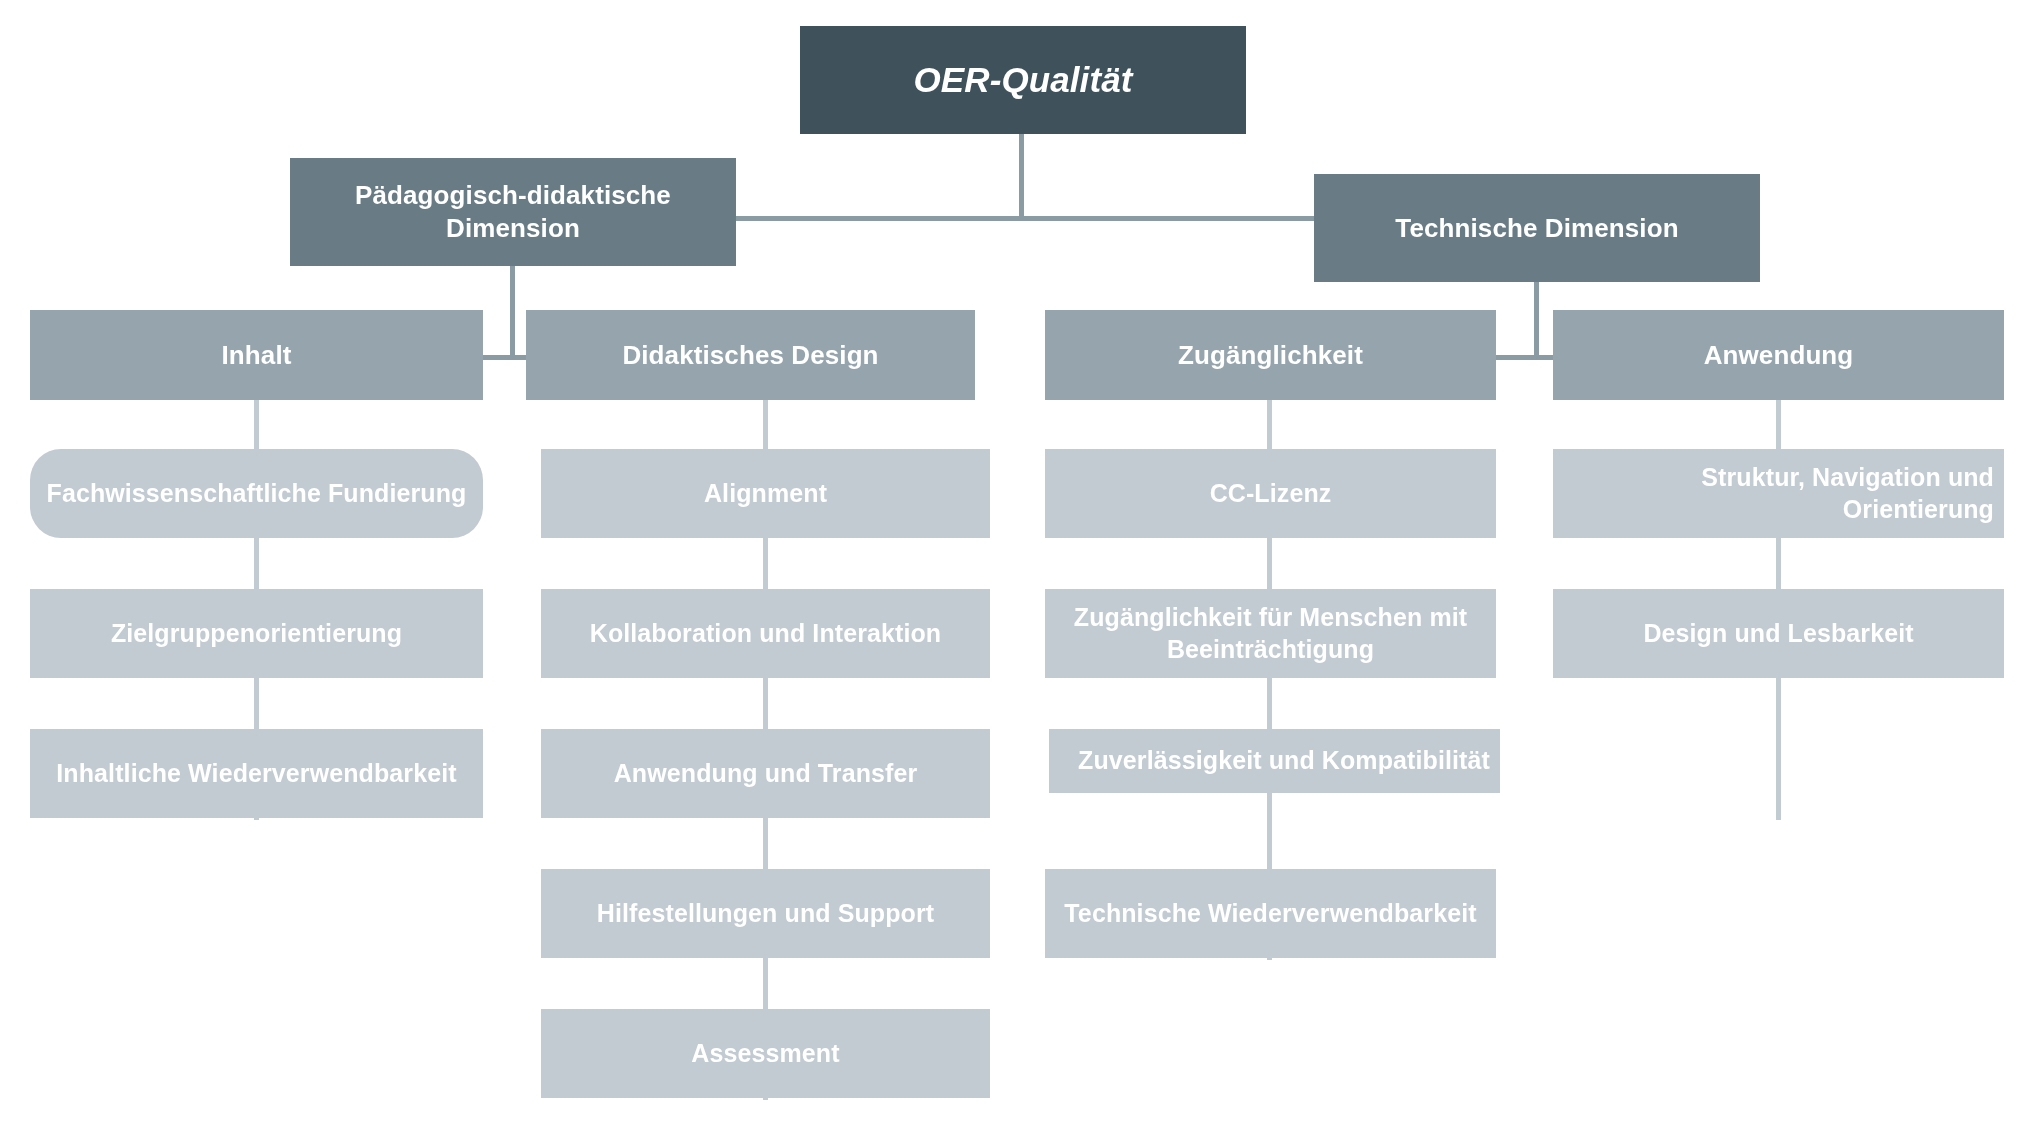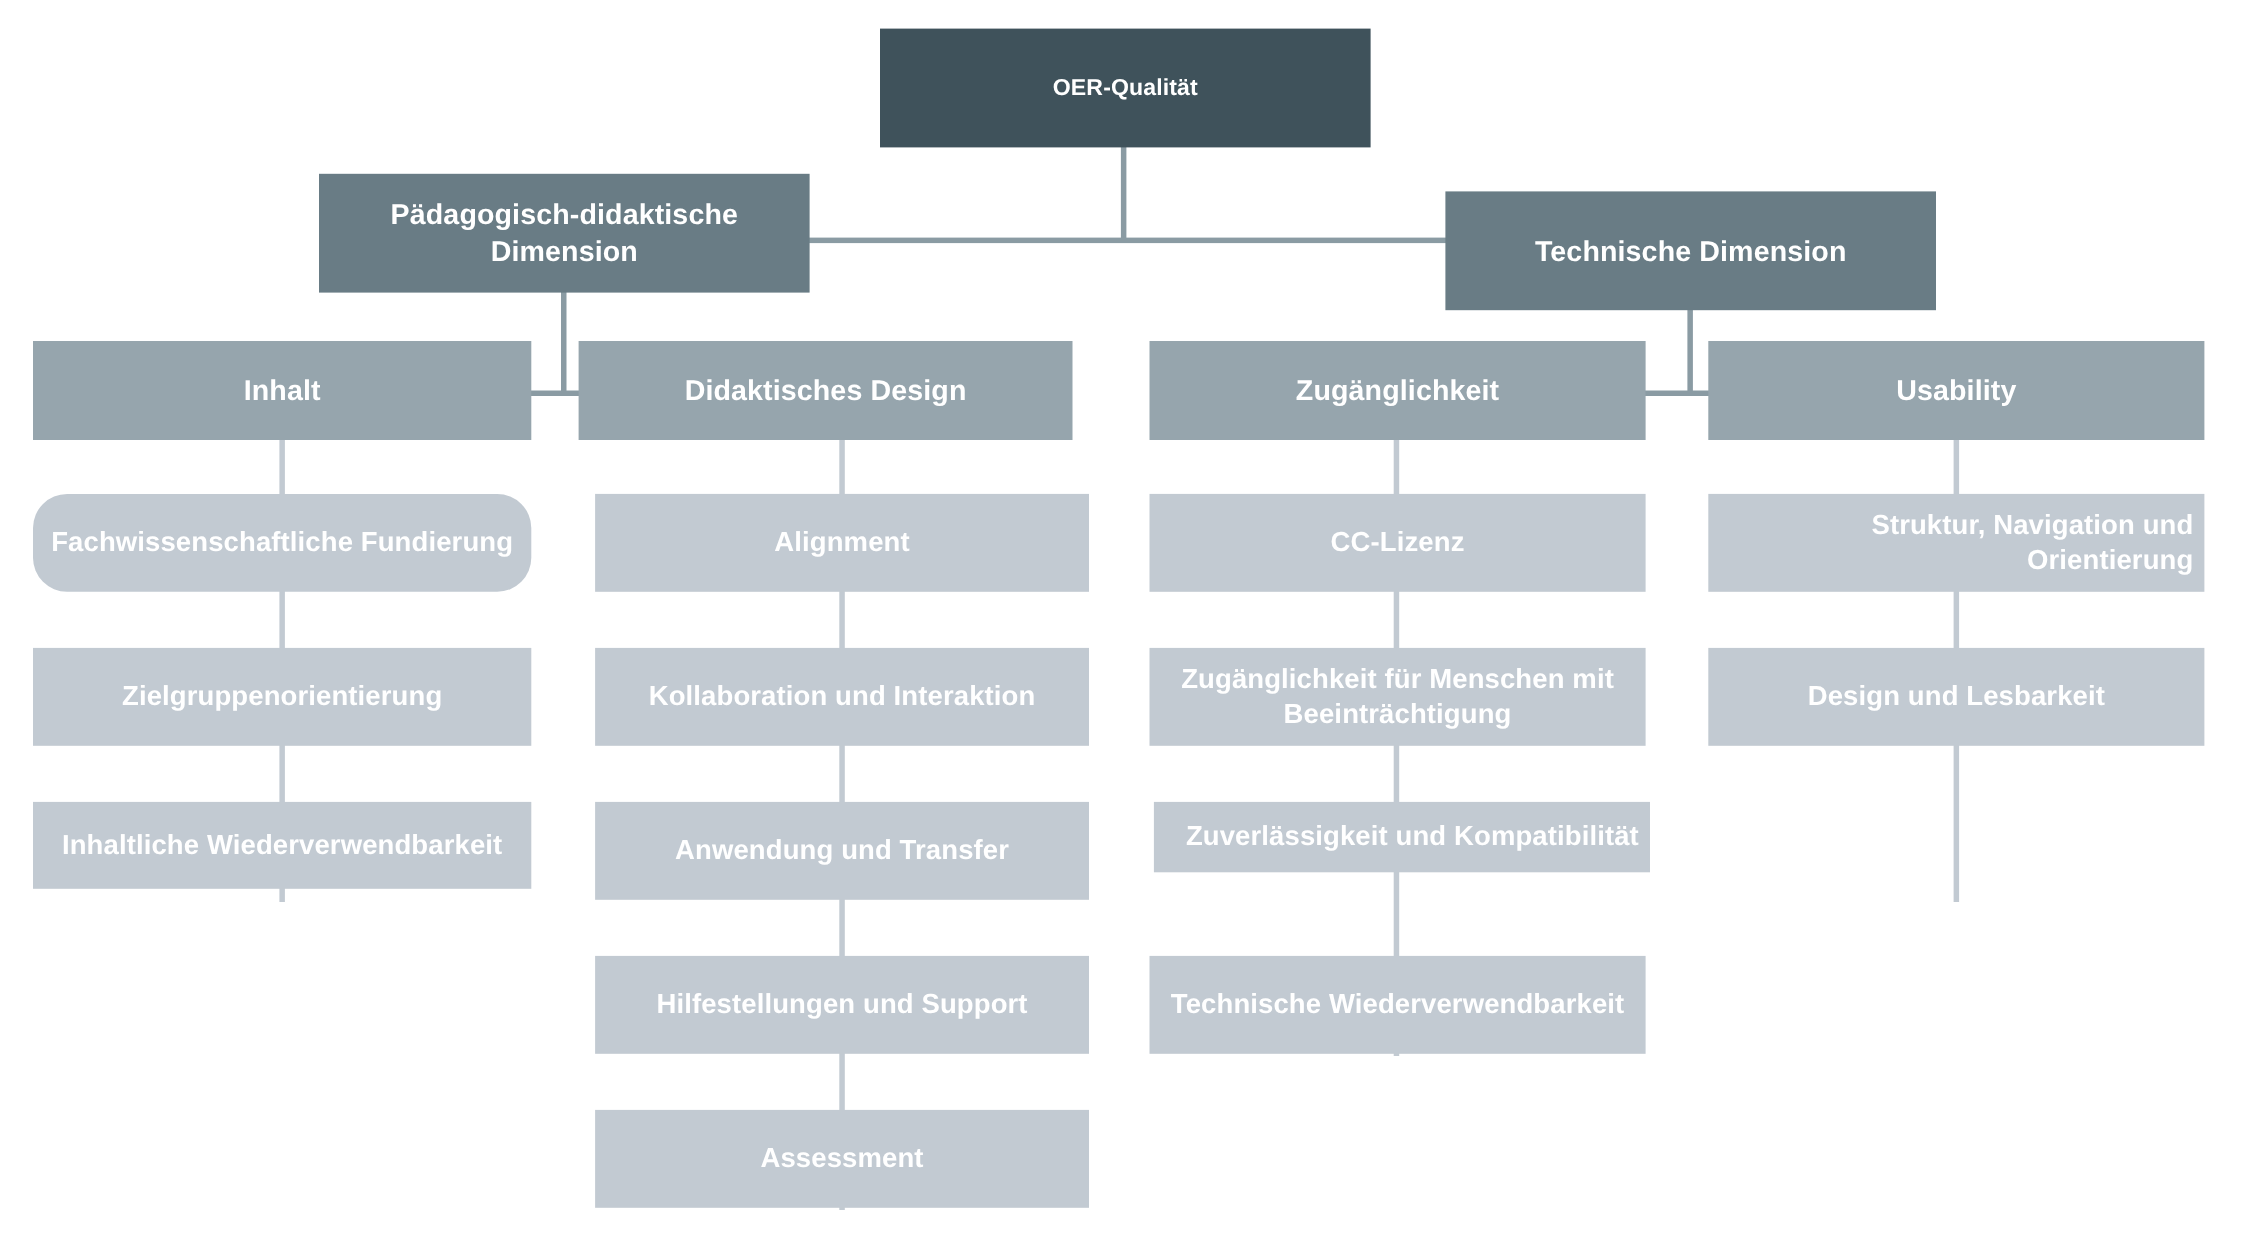--- a/index.html
+++ b/index.html
@@ -40,21 +40,22 @@
     color: #ffffff;
     font-weight: bold;
     line-height: 1.26;
     z-index: 2;
     padding: 4px 10px;
     letter-spacing: 0.1px;
   }
 
   .node.root {
     background: #3F525B;
-    font-size: 21px;
+    font-size: 35px;
+    font-style: italic;
   }
   .node.dim {
     background: #697C85;
     font-size: 26px;
   }
   .node.cat {
     background: #96A5AD;
     font-size: 26px;
   }
   .node.leaf {
@@ -108,30 +109,30 @@
 
   <div class="node cat" style="left:526px; top:310px; width:449px; height:90px;">
     <span>Didaktisches Design</span>
   </div>
 
   <div class="node cat" style="left:1045px; top:310px; width:451px; height:90px;">
     <span>Zugänglichkeit</span>
   </div>
 
   <div class="node cat" style="left:1553px; top:310px; width:451px; height:90px;">
-    <span>Usability</span>
+    <span>Anwendung</span>
   </div>
 
   <div class="node leaf" style="left:30px; top:449px; width:453px; height:89px;border-radius:31px;">
     <span>Fachwissenschaftliche Fundierung</span>
   </div>
   <div class="node leaf" style="left:30px; top:589px; width:453px; height:89px;">
     <span>Zielgruppenorientierung</span>
   </div>
-  <div class="node leaf" style="left:30px; top:729px; width:453px; height:79px;">
+  <div class="node leaf" style="left:30px; top:729px; width:453px; height:89px;">
     <span>Inhaltliche Wiederverwendbarkeit</span>
   </div>
 
   <div class="node leaf" style="left:541px; top:449px; width:449px; height:89px;">
     <span>Alignment</span>
   </div>
   <div class="node leaf" style="left:541px; top:589px; width:449px; height:89px;">
     <span>Kollaboration und Interaktion</span>
   </div>
   <div class="node leaf" style="left:541px; top:729px; width:449px; height:89px;">

